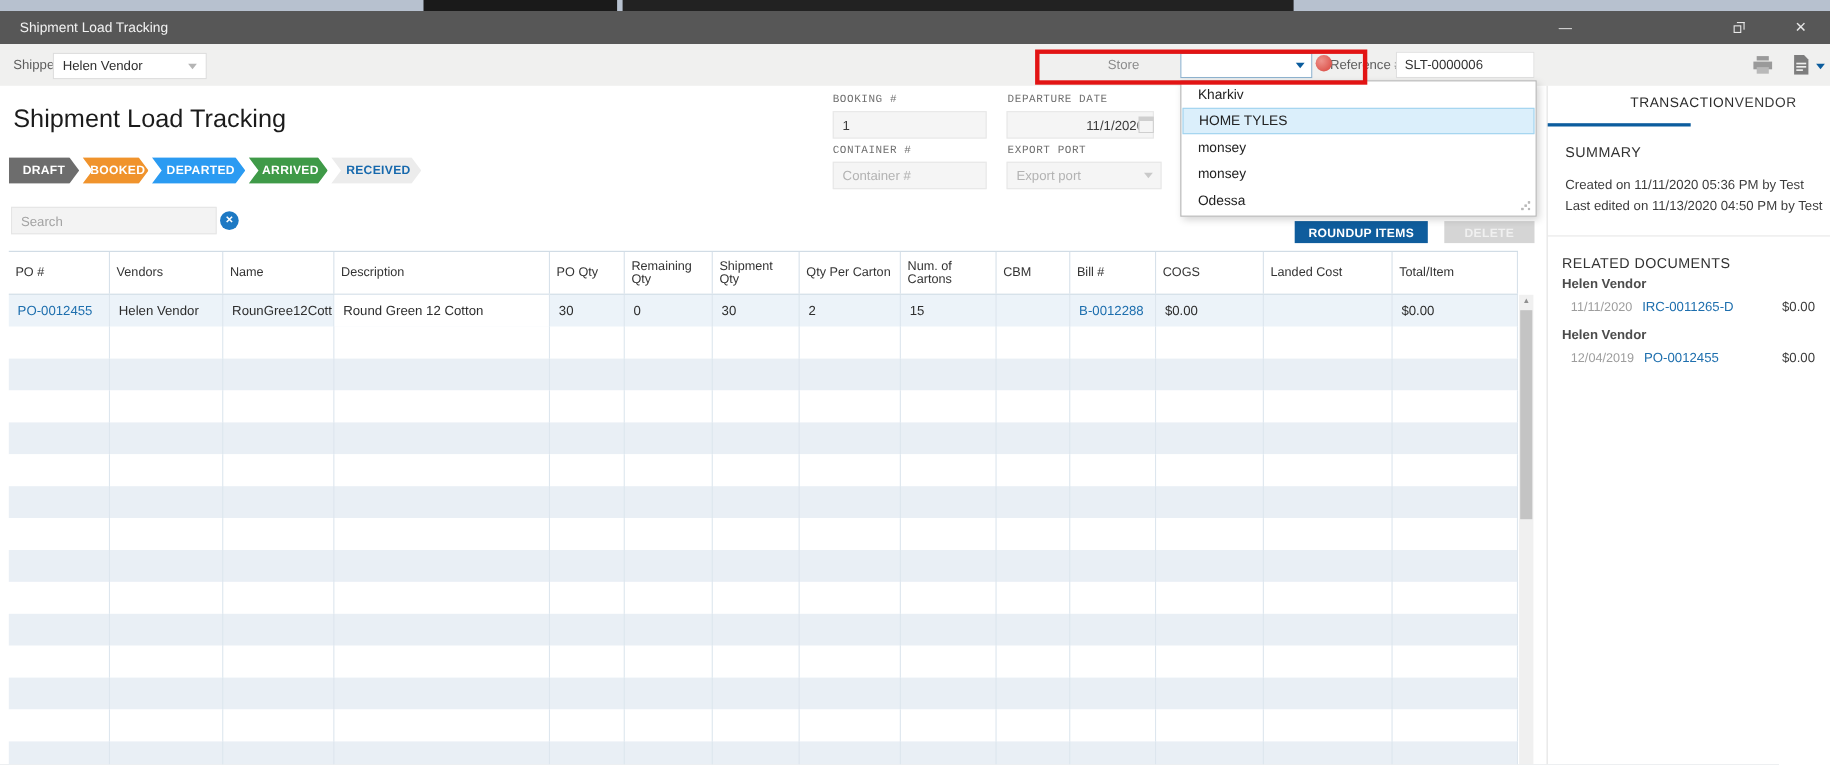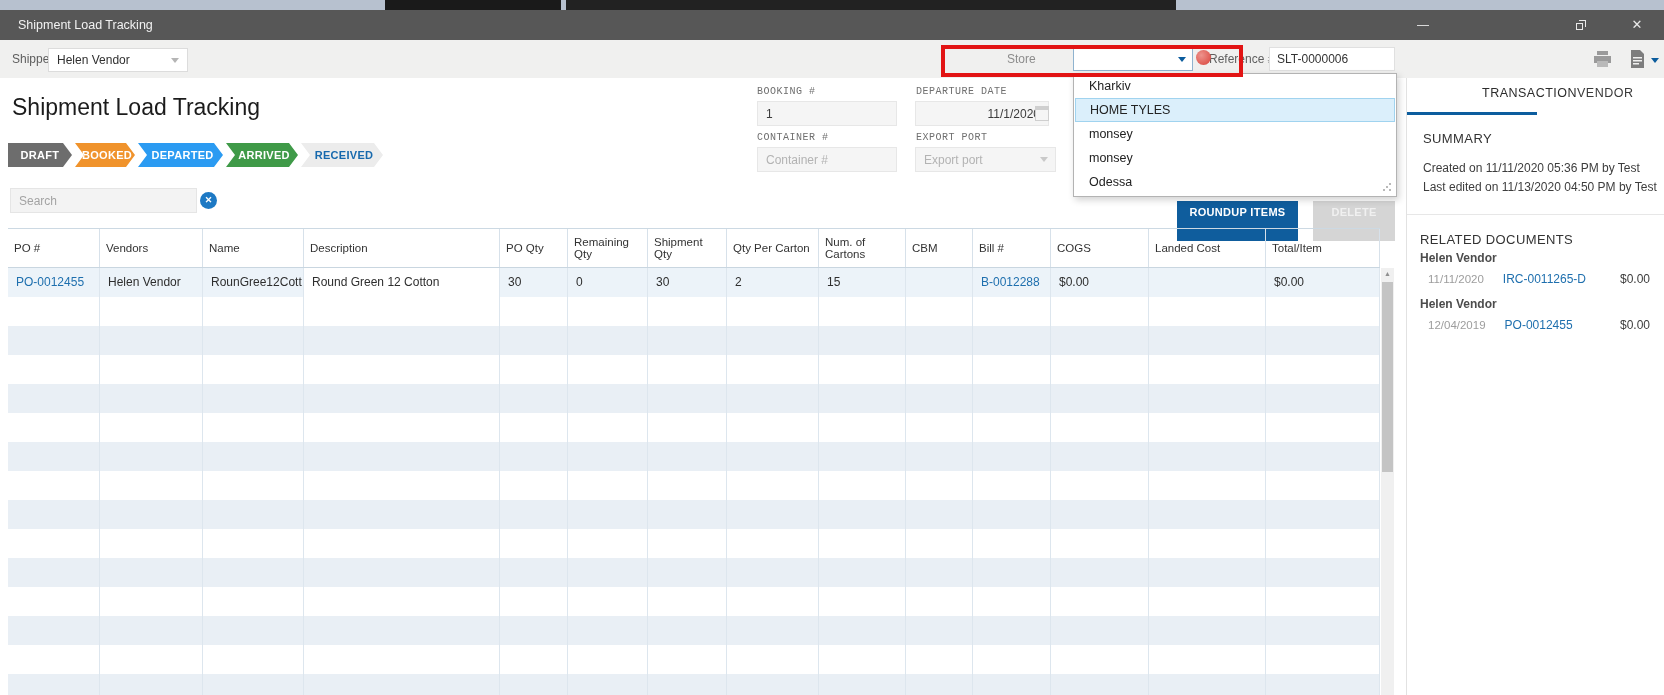--- a/index.html
+++ b/index.html
@@ -78,21 +78,21 @@
   .container-label { left:757px; top:132px; } .container-input { left:757px; top:147px; width:140px; }
   .export-label { left:916px; top:132px; } .export-input { left:915px; top:147px; width:141px; }
   .cal-icon { left:1035px; top:106px; width:14px; height:15px; border:1px solid #cfcfcf; border-top:4px solid #cfcfcf; background:#f5f5f5; }
   .export-caret { left:1040px; top:157px; border-top-color:#c9c9c9; }
 
   
   .search-input { left:10px; top:188px; width:187px; background:#f3f3f3; border:1px solid #e5e5e5; }
   .search-input::placeholder { color:#a3a3a3; }
   .search-clear { left:200px; top:192px; width:17px; height:17px; border-radius:50%; background:#1d79c4;
     color:#fff; font-size:9px; line-height:17px; text-align:center; font-weight:bold; }
-  .btn { height:40px; font-size:11px; font-weight:bold; letter-spacing:.3px; text-align:center; line-height:23px; }
+  .btn { height:20px; font-size:11px; font-weight:bold; letter-spacing:.3px; text-align:center; line-height:23px; }
   .roundup-btn { left:1177px; top:201px; width:121px; background:#0f5d9d; color:#fff; }
   .delete-btn { left:1313px; top:201px; width:82px; background:#d5d5d5; color:#f0f0f0; }
 
   
   .table { left:8px; top:228px; width:1372px; border-top:1px solid #ccd9e3; }
   .trow { display:grid; grid-template-columns:92px 103px 101px 196px 68px 80px 79px 92px 87px 67px 78px 98px 117px 114px; }
   .thead { border-bottom:1px solid #c9d6e0; }
   .th { min-height:38px; display:flex; align-items:center; padding:2px 6px; font-size:11.5px; color:#333; border-right:1px solid #d7e1ea; }
   .td { height:29px; line-height:29px; padding:0 8px; font-size:12px; color:#2e2e2e; border-right:1px solid #dde6ee;
     overflow:hidden; white-space:nowrap; }
@@ -113,21 +113,21 @@
   .tab-underline { left:1407px; top:112px; width:130px; height:3px; background:#0c5d9e; }
   .panel-h { font-size:13px; color:#333; letter-spacing:.4px; }
   .summary-title { left:1423px; top:131px; }
   .summary-line { left:1423px; font-size:12px; color:#3d3d3d; }
   .created { top:161px; } .edited { top:180px; }
   .hdivider { left:1407px; top:214px; width:257px; height:1px; background:#e7e7e7; }
   .related-title { left:1420px; top:232px; }
   .docs { left:1406px; top:248px; width:258px; }
   .doc-vendor { padding-left:14px; font-size:12px; font-weight:bold; color:#4c4c4c; height:21px; line-height:21px; }
   .doc-row { position:relative; padding-left:22px; height:25px; line-height:20px; font-size:12px; }
-  .doc-date { color:#9d9d9d; font-size:11.5px; margin-right:19px; }
+  .doc-date { color:#9d9d9d; font-size:11.5px; margin-right:9px; }
   .doc-amount { position:absolute; right:14px; top:0; color:#3d3d3d; }
 </style>
 </head>
 <body>
 
 <div id="app">
 
   <div class="abs top-strip">
     <div class="abs strip-seg1"></div>
     <div class="abs strip-seg2"></div>

